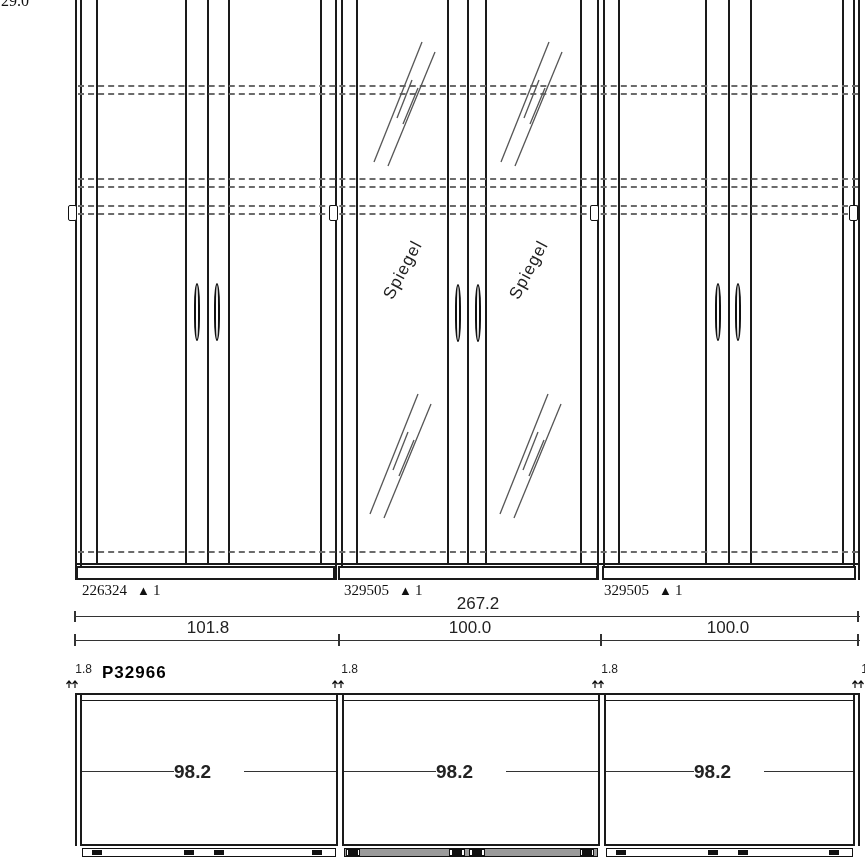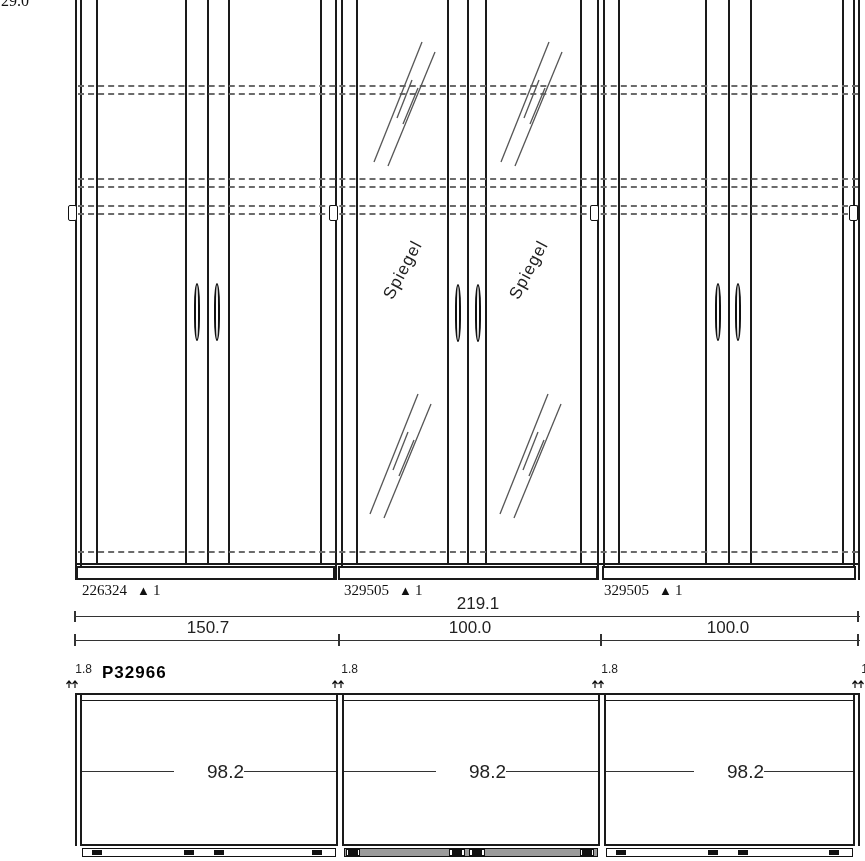--- a/index.html
+++ b/index.html
@@ -39,22 +39,22 @@
             font-size:12px; color:#222; }
   .arrows { position:absolute; top:679px; }
   .pno    { position:absolute; left:102px; top:663px; font-size:17px;
             font-weight:bold; letter-spacing:1px; color:#000; }
   .ptop   { position:absolute; top:693px; left:75px; width:785px; height:2px; background:#1a1a1a; }
   .ptopin { position:absolute; top:700px; height:0; border-top:1.5px solid #1a1a1a; }
   .pwall  { position:absolute; top:693px; width:7px; height:153px;
             border-left:2px solid #1a1a1a; border-right:2px solid #1a1a1a; }
   .pwall.mid { width:8px; }
   .cdim   { position:absolute; top:771px; height:0; border-top:1.5px solid #333; }
-  .cdimlbl{ position:absolute; top:761px; width:70px; text-align:right;
-            font-size:19px; color:#222; background:#fff; }
+  .cdimlbl{ position:absolute; top:761px; width:70px; text-align:left;
+            font-size:19px; color:#222; background:#fff;font-weight:bold; }
   .pfront { position:absolute; top:844px; height:2px; background:#1a1a1a; }
   .strip  { position:absolute; top:848px; height:9px; background:#fff; border:1.5px solid #111; }
   .strip.mirror { background:#9a9a9a; }
   .hinge  { position:absolute; top:850px; width:10px; height:5px; background:#111; }
   .wnotch { position:absolute; top:849px; height:7px; background:#fff; border:1px solid #111; }
 
   .topdim { position:absolute; left:1px; top:-8px; font-family:"Liberation Serif", serif;
             font-size:16px; color:#111; }
   svg.overlay { position:absolute; left:0; top:0; pointer-events:none; }
 </style>
@@ -141,26 +141,26 @@
   <div class="plabel" style="left:82px">
     <span>226324</span><span class="tri">▲</span><span>1</span>
   </div>
   <div class="plabel" style="left:344px">
     <span>329505</span><span class="tri">▲</span><span>1</span>
   </div>
   <div class="plabel" style="left:604px">
     <span>329505</span><span class="tri">▲</span><span>1</span>
   </div>
 
-  <div class="dimtxt" style="left:438px;top:594px">219.1</div>
+  <div class="dimtxt" style="left:438px;top:594px">267.2</div>
   <div class="dimline" style="left:75px;top:616px;width:785px"></div>
   <div class="tick" style="left:74px;top:611px;height:11px"></div>
   <div class="tick" style="left:857px;top:611px;height:11px"></div>
 
-  <div class="dimtxt" style="left:168px;top:618px">150.7</div>
+  <div class="dimtxt" style="left:168px;top:618px">101.8</div>
   <div class="dimtxt" style="left:430px;top:618px">100.0</div>
   <div class="dimtxt" style="left:688px;top:618px">100.0</div>
   <div class="dimline" style="left:75px;top:640px;width:785px"></div>
   <div class="tick" style="left:74px;top:634px;height:12px"></div>
   <div class="tick" style="left:338px;top:634px;height:12px"></div>
   <div class="tick" style="left:600px;top:634px;height:12px"></div>
   <div class="tick" style="left:857px;top:634px;height:12px"></div>
 
   <div>
 

